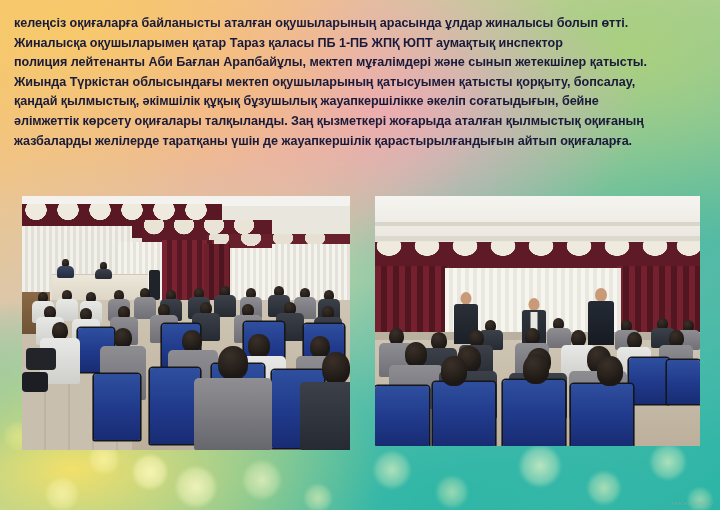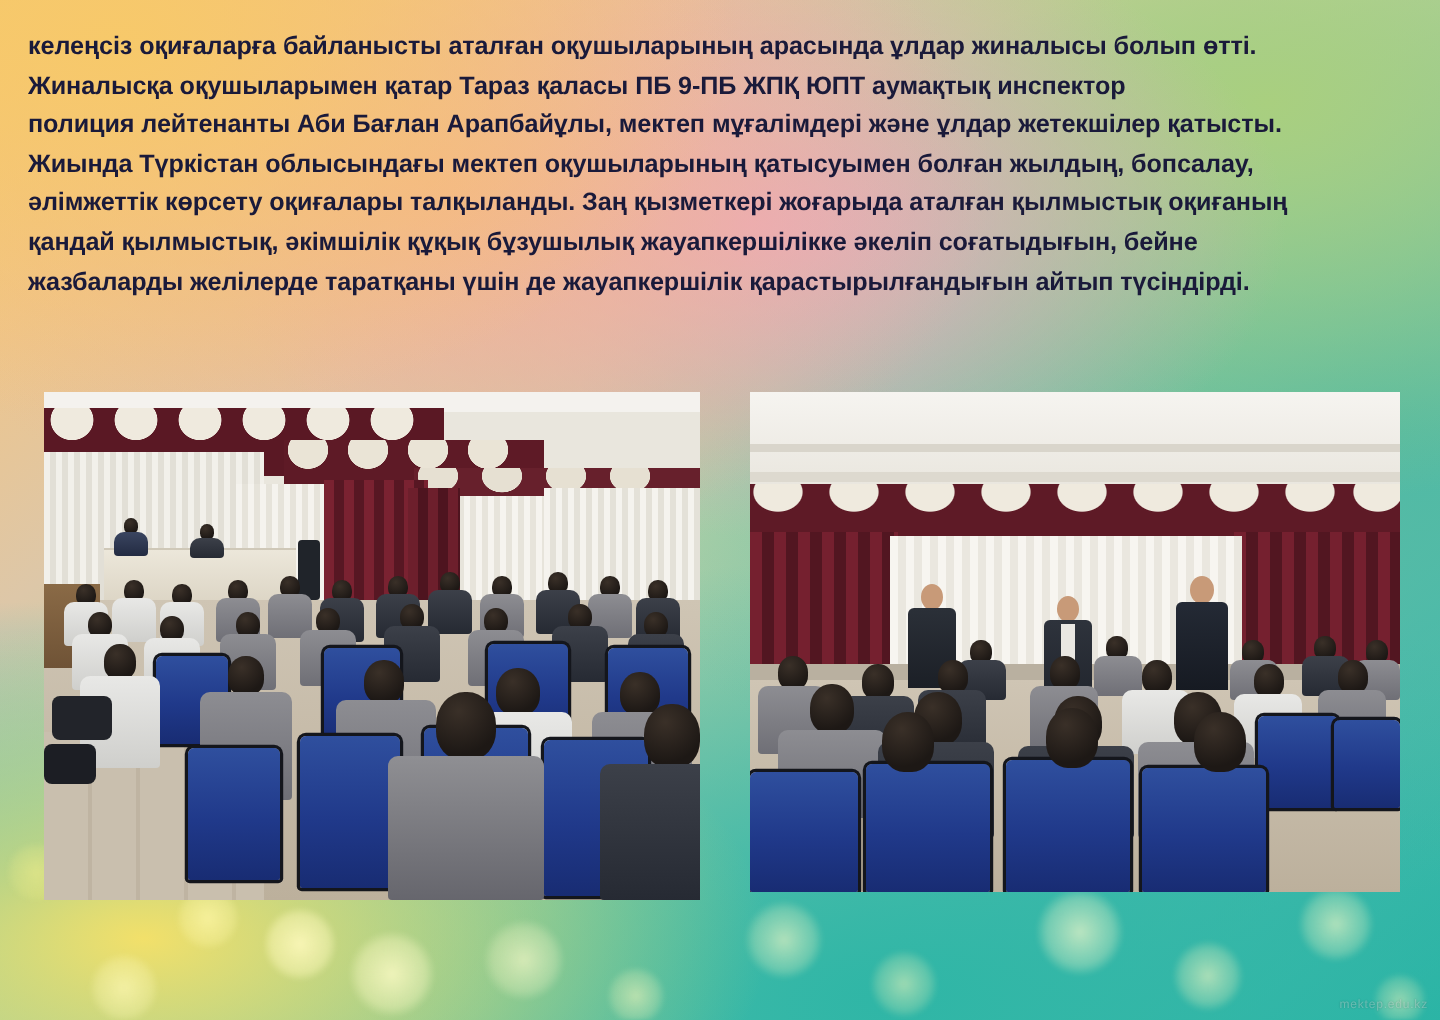--- a/index.html
+++ b/index.html
@@ -134,26 +134,26 @@
 </head>
 <body>
 
 <div id="slide">
 
   <div class="bg-layer" id="bg-base"></div>
   <div class="bg-layer" id="bg-bokeh"></div>
 
   <div id="text-block">
     <div class="para-line">келеңсіз оқиғаларға байланысты аталған оқушыларының арасында ұлдар жиналысы болып өтті.</div>
-    <div class="para-line">Жиналысқа оқушыларымен қатар Тараз қаласы ПБ 9-ПБ ЖПҚ ЮПТ аумақтық инспектор</div>
-    <div class="para-line">полиция лейтенанты Аби Бағлан Арапбайұлы, мектеп мұғалімдері және ұлдар жетекшілер қатысты.</div>
-    <div class="para-line">Жиында Түркістан облысындағы мектеп оқушыларының қатысуымен болған жылдың, бопсалау,</div>
+    <div class="para-line">Жиналысқа оқушыларымен қатар Тараз қаласы ПБ 1-ПБ ЖПҚ ЮПТ аумақтық инспектор</div>
+    <div class="para-line">полиция лейтенанты Аби Бағлан Арапбайұлы, мектеп мұғалімдері және сынып жетекшілер қатысты.</div>
+    <div class="para-line">Жиында Түркістан облысындағы мектеп оқушыларының қатысуымен қатысты қорқыту, бопсалау,</div>
+    <div class="para-line">қандай қылмыстық, әкімшілік құқық бұзушылық жауапкершілікке әкеліп соғатыдығын, бейне</div>
     <div class="para-line">әлімжеттік көрсету оқиғалары талқыланды. Заң қызметкері жоғарыда аталған қылмыстық оқиғаның</div>
-    <div class="para-line">қандай қылмыстық, әкімшілік құқық бұзушылық жауапкершілікке әкеліп соғатыдығын, бейне</div>
-    <div class="para-line">жазбаларды желілерде таратқаны үшін де жауапкершілік қарастырылғандығын айтып түсіндірді.</div>
+    <div class="para-line">жазбаларды желілерде таратқаны үшін де жауапкершілік қарастырылғандығын айтып оқиғаларға.</div>
   </div>
 
   <div class="photo" id="photo-left">
     <div class="ph-inner">
 
       <div class="ceiling" style="left:0;top:0;width:100%;height:16px;background:#f4f2ee;"></div>
       <div class="wall" style="left:0;top:10px;width:100%;height:110px;"></div>
 
       <div class="valance" style="left:0;top:8px;width:200px;height:34px;background:#5a1824;"></div>
       <div class="valance" style="left:0;top:8px;width:200px;height:34px;

